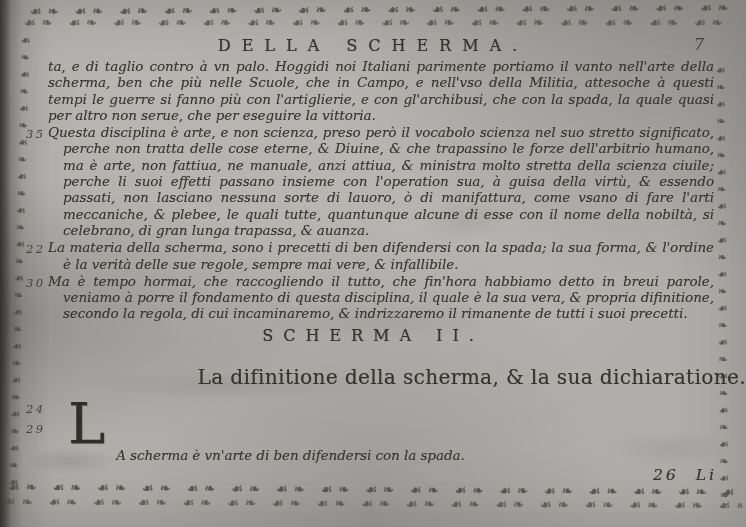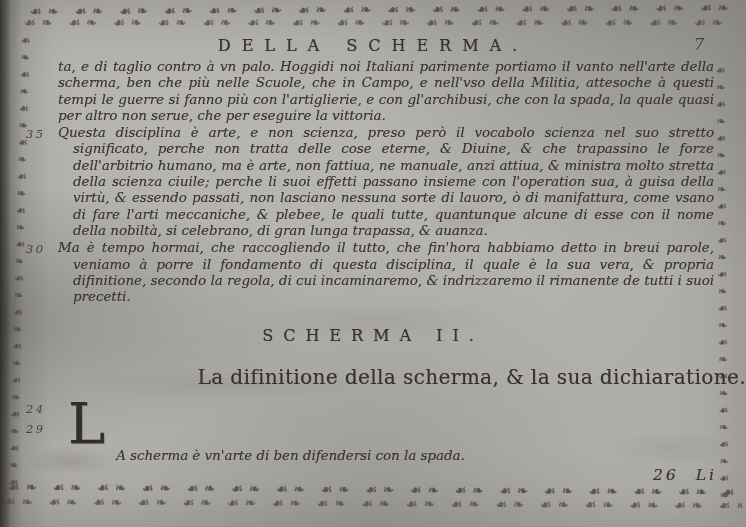--- a/index.html
+++ b/index.html
@@ -40,21 +40,21 @@
   .running-title{
     position:absolute;top:36px;left:0;width:100%;text-align:center;
     font-size:16px;letter-spacing:11px;color:#37322b;
     text-shadow:0.4px 0.4px 0.7px rgba(30,26,22,0.45);
   }
   .page-number{
     position:absolute;top:35px;left:694px;font-style:italic;font-size:16px;color:#45403a;
   }
   
   .text-upper{position:absolute;left:26px;top:59px;width:688px;}
-  .para{display:flex;margin:0 0 1px 0;gap:10px;}
+  .para{display:flex;margin:0 0 1px 0;}
   .pnum{
     flex:0 0 22px;font-style:italic;font-size:11.5px;letter-spacing:2.5px;
     color:#47423b;padding-top:2px;
   }
   .ptext{
     flex:1;font-style:italic;font-size:13.4px;line-height:16.3px;
     text-align:justify;color:#3a352e;
     padding-left:15px;text-indent:-15px;
     text-shadow:0.3px 0.3px 0.5px rgba(35,30,25,0.35);
   }
@@ -133,20 +133,24 @@
   <div class="text-upper">
     <div class="para">
       <span class="pnum"></span>
       <div class="ptext flush">ta, e di taglio contro à vn palo. Hoggidi noi Italiani parimente portiamo il vanto nell'arte della scherma, ben che più nelle Scuole, che in Campo, e nell'vso della Militia, attesoche à questi tempi le guerre si fanno più con l'artiglierie, e con gl'archibusi, che con la spada, la quale quasi per altro non serue, che per eseguire la vittoria.</div>
     </div>
     <div class="para">
       <span class="pnum">35</span>
       <div class="ptext">Questa disciplina è arte, e non scienza, preso però il vocabolo scienza nel suo stretto significato, perche non tratta delle cose eterne, &amp; Diuine, &amp; che trapassino le forze dell'arbitrio humano, ma è arte, non fattiua, ne manuale, anzi attiua, &amp; ministra molto stretta della scienza ciuile; perche li suoi effetti passano insieme con l'operation sua, à guisa della virtù, &amp; essendo passati, non lasciano nessuna sorte di lauoro, ò di manifattura, come vsano di fare l'arti meccaniche, &amp; plebee, le quali tutte, quantunque alcune di esse con il nome della nobiltà, si celebrano, di gran lunga trapassa, &amp; auanza.</div>
     </div>
     <div class="para">
+      <span class="pnum">22</span>
+      <div class="ptext">La materia della scherma, sono i precetti di ben difendersi con la spada; la sua forma, &amp; l'ordine è la verità delle sue regole, sempre mai vere, &amp; infallibile.</div>
+    </div>
+    <div class="para">
       <span class="pnum">30</span>
       <div class="ptext">Ma è tempo hormai, che raccogliendo il tutto, che fin'hora habbiamo detto in breui parole, veniamo à porre il fondamento di questa disciplina, il quale è la sua vera, &amp; propria difinitione, secondo la regola, di cui incaminaremo, &amp; indrizzaremo il rimanente de tutti i suoi precetti.</div>
     </div>
   </div>
 
   <div class="chapter-heading">SCHERMA II.</div>
   <div class="chapter-subtitle">La difinitione della scherma, &amp; la sua dichiaratione.</div>
 
   <div class="chapter-body">
     <div class="cb-nums">

